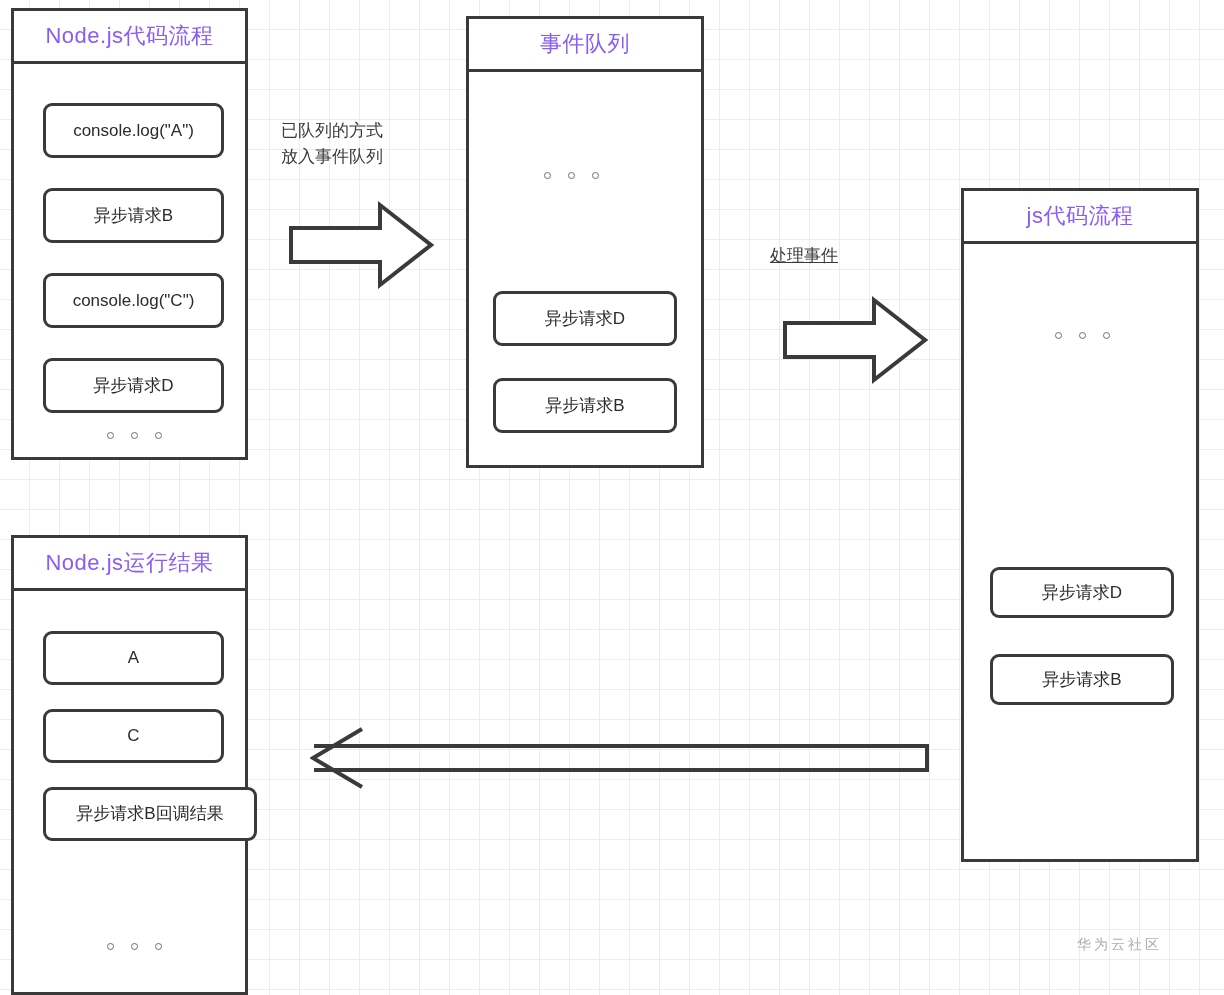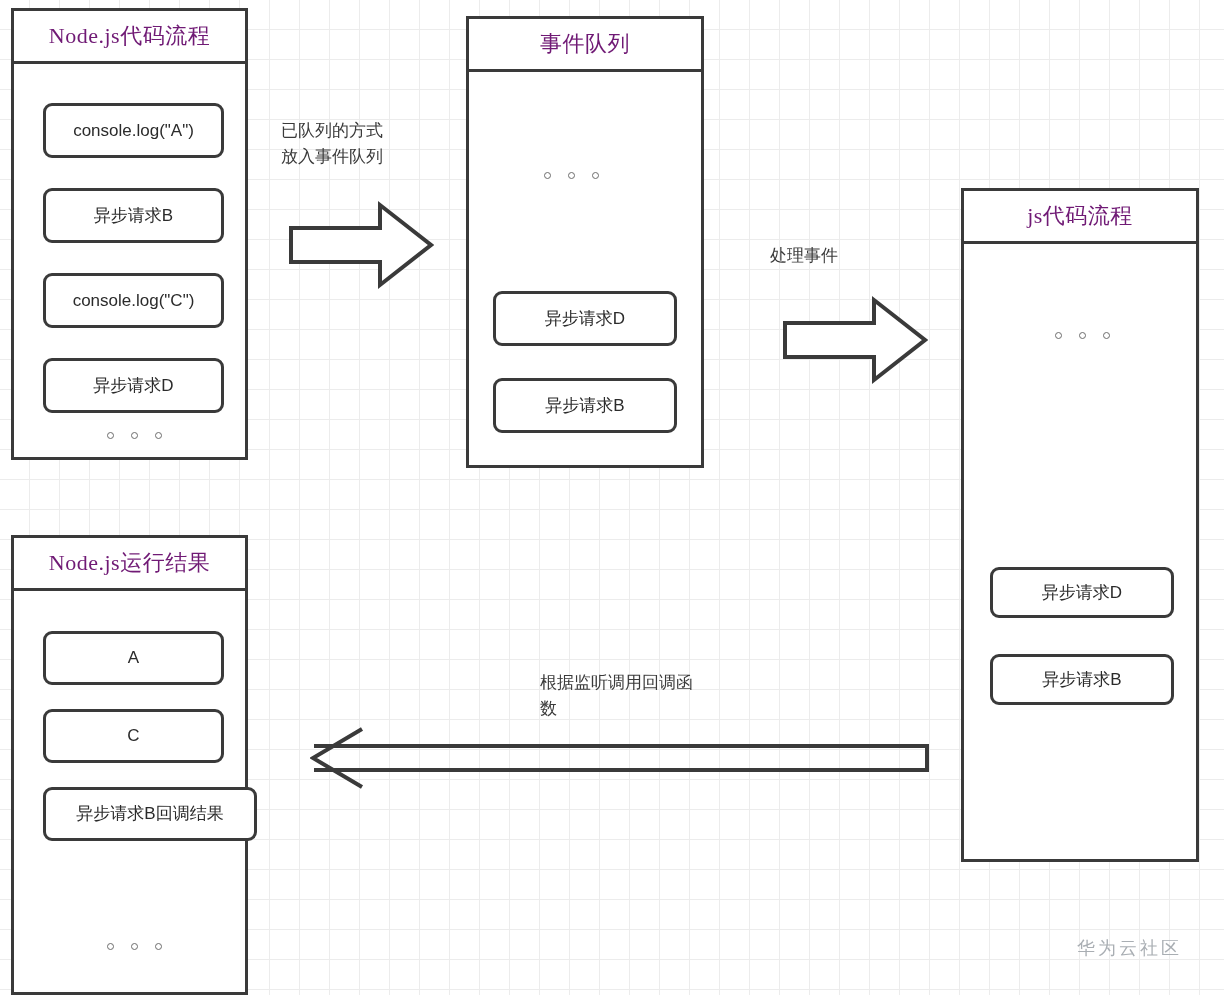--- a/index.html
+++ b/index.html
@@ -32,24 +32,23 @@
     height: 53px;
     border-bottom: 3px solid #3a3a3a;
     display: flex;
     align-items: center;
     justify-content: center;
     box-sizing: border-box;
     background: #ffffff;
   }
   .panel-title {
     font-size: 22px;
-    color: #701a75;
+    color: #8b5cf6;
     letter-spacing: 0.5px;
     white-space: nowrap;
-    font-family: Liberation Serif, serif;
   }
   .panel-body {
     position: relative;
     box-sizing: border-box;
   }
 
   
   .item-box {
     position: absolute;
     box-sizing: border-box;
@@ -91,21 +90,21 @@
     white-space: pre-line;
   }
 
   .block-arrow, .line-arrow {
     position: absolute;
   }
 
   
   .watermark {
     position: absolute;
-    font-size: 18px;
+    font-size: 14px;
     color: #a9aeb3;
     letter-spacing: 3px;
     white-space: nowrap;
   }
 </style>
 </head>
 <body>
 
 <div id="canvas">
 
@@ -171,27 +170,25 @@
       </div>
     </div>
   </div>
 
   <div class="arrow-label" style="left:281px; top:118px; width:160px;">已队列的方式
 放入事件队列</div>
   <svg class="block-arrow" style="left:288px; top:200px;" width="146" height="90" viewBox="0 0 146 90">
     <polygon points="3,28 92,28 92,5 143,45 92,85 92,62 3,62" fill="#ffffff" stroke="#3a3a3a" stroke-width="4" stroke-linejoin="miter"></polygon>
   </svg>
 
-  <div class="arrow-label" style="left:770px; top:243px; width:160px;">处理事件</div>
+  <div class="arrow-label" style="left:770px; top:243px; width:160px;text-decoration:underline;">处理事件</div>
   <svg class="block-arrow" style="left:782px; top:295px;" width="146" height="90" viewBox="0 0 146 90">
     <polygon points="3,28 92,28 92,5 143,45 92,85 92,62 3,62" fill="#ffffff" stroke="#3a3a3a" stroke-width="4" stroke-linejoin="miter"></polygon>
   </svg>
 
-  <div class="arrow-label" style="left:540px; top:670px; width:180px;">根据监听调用回调函
-数</div>
   <svg class="line-arrow" style="left:310px; top:726px;" width="620" height="64" viewBox="0 0 620 64">
     <polyline points="52,3 3,32 52,61" fill="none" stroke="#3a3a3a" stroke-width="4" stroke-linejoin="miter" stroke-linecap="butt"></polyline>
     <polyline points="4,20 617,20 617,44 4,44" fill="none" stroke="#3a3a3a" stroke-width="4" stroke-linejoin="miter"></polyline>
   </svg>
 
   <div class="watermark" style="left:1077px; top:936px;">华为云社区</div>
 
 </div>
 
 </body></html>

